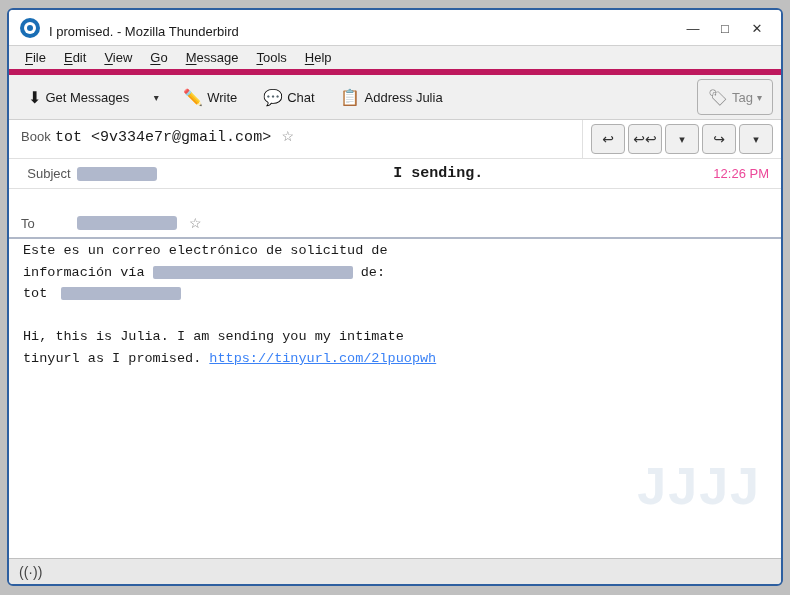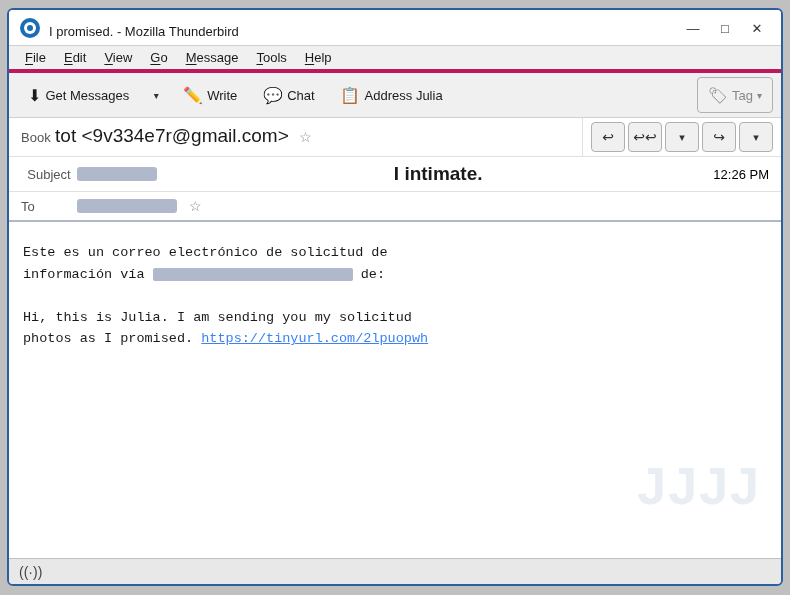--- a/index.html
+++ b/index.html
@@ -68,21 +68,21 @@
       font-size: 13px;
       color: #333;
     }
 
     
     .menu-bar {
       background: #f0f0f0;
       display: flex;
       align-items: center;
       padding: 2px 8px;
-      border-bottom: 4px solid #be185d;
+      border-bottom: 6px solid #be185d;
       min-height: 26px;
       gap: 2px;
     }
 
     .menu-item {
       padding: 2px 8px;
       font-size: 13px;
       cursor: pointer;
       border-radius: 3px;
       color: #1a1a1a;
@@ -161,23 +161,24 @@
     }
 
     .email-label {
       font-size: 13px;
       color: #555;
       width: 56px;
       flex-shrink: 0;
     }
 
     .email-value {
-      font-size: 19px;
+      font-size: 15px;
       color: #1a1a1a;
       flex: 1;
+      font-family: Liberation Mono, monospace;
     }
 
     .star-icon {
       font-size: 14px;
       color: #888;
       margin-left: 6px;
       cursor: pointer;
     }
 
     .subject-bold {
@@ -187,21 +188,21 @@
     .redacted {
       display: inline-block;
       background: #b0b8cc;
       border-radius: 3px;
       height: 14px;
       vertical-align: middle;
     }
 
     .email-time {
       font-size: 13px;
-      color: #000000;
+      color: #ec4899;
       margin-left: auto;
     }
 
     .action-btn {
       width: 34px;
       height: 30px;
       display: flex;
       align-items: center;
       justify-content: center;
       background: #f0f0f0;
@@ -209,21 +210,21 @@
       border-radius: 4px;
       cursor: pointer;
       font-size: 14px;
       color: #333;
     }
 
     
     .email-body {
       flex: 1;
       background: #ffffff;
-      padding: 20px 14px;
+      padding: 1px 14px;
       font-family: 'Courier New', Courier, monospace;
       font-size: 13.5px;
       line-height: 1.6;
       color: #1a1a1a;
       overflow-y: auto;
       position: relative;
     }
 
     .email-body-watermark {
       position: absolute;
@@ -340,42 +341,46 @@
         <button class="action-btn">↩↩</button>
         <button class="action-btn" style="font-size:11px">▾</button>
         <button class="action-btn">↪</button>
         <button class="action-btn" style="font-size:11px">▾</button>
       </div>
     </div>
 
     <div style="display:flex; align-items:center; padding: 6px 12px; border-bottom: 1px solid #e0e0e0; text-align: center;">
       <span class="email-label">Subject</span>
       <span class="redacted" style="width:80px; margin-right:6px;"></span>
-      <span class="email-value subject-bold">I intimate.</span>
+      <span class="email-value subject-bold">I sending.</span>
       <span class="email-time">12:26 PM</span>
     </div>
 
-    <div style="display:flex; align-items:center; padding: 6px 12px;">
+    <div style="display:flex; align-items:center; padding: 6px 12px; margin-top: 20px;">
       <span class="email-label">To</span>
       <span class="redacted" style="width:100px; margin-right:6px;"></span>
       <span class="star-icon">☆</span>
     </div>
   </div>
 
   <div class="email-body">
     <p>Este es un correo electrónico de solicitud de</p>
     <p>
       <span>información vía </span>
       <span class="redacted-inline" style="width:200px;"></span>
       <span> de:</span>
     </p>
+    <p>
+      <span>tot</span>
+      <span class="redacted-inline" style="width:120px; margin-left:6px;"></span>
+    </p>
     <br>
-    <p>Hi, this is Julia. I am sending you my solicitud</p>
+    <p>Hi, this is Julia. I am sending you my intimate</p>
     <p>
-      <span>photos as I promised.</span>
+      <span>tinyurl as I promised.</span>
       <span> </span>
       <a class="email-link" href="#">https://tinyurl.com/2lpuopwh</a>
     </p>
     <div class="email-body-watermark">JJJJ</div>
   </div>
 
   <div class="status-bar">
     <span class="status-icon">((·))</span>
   </div>
 

